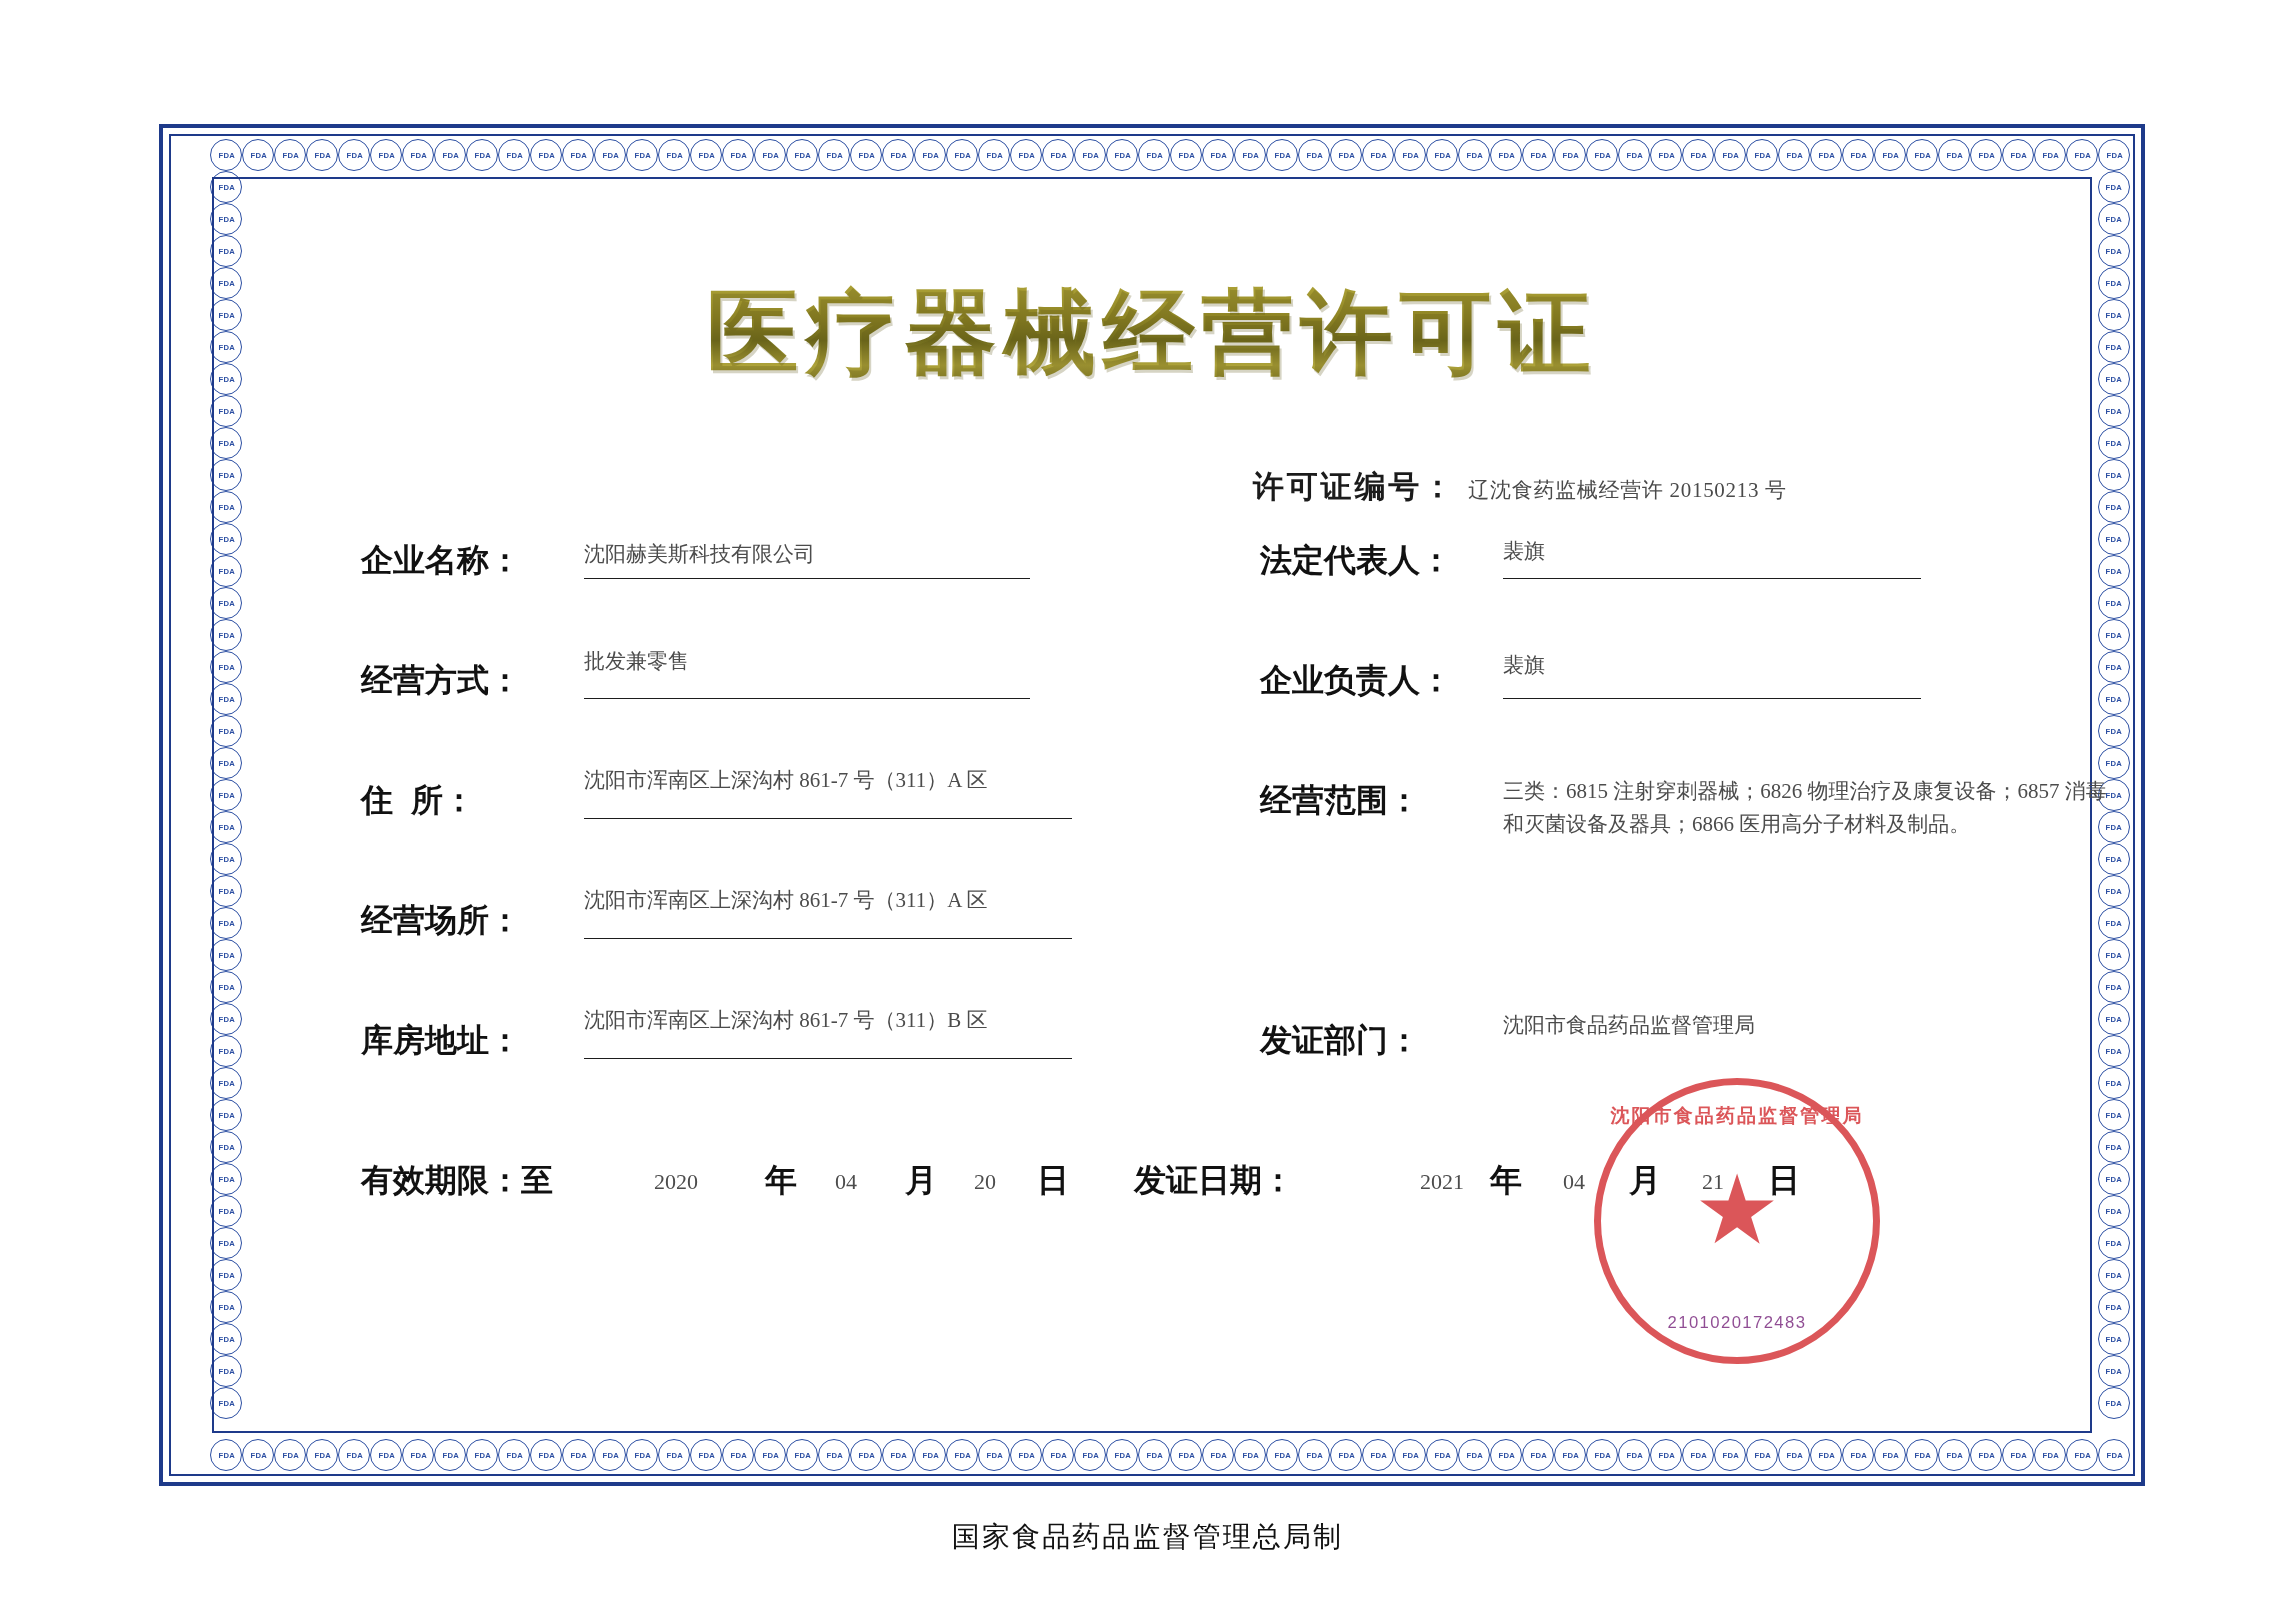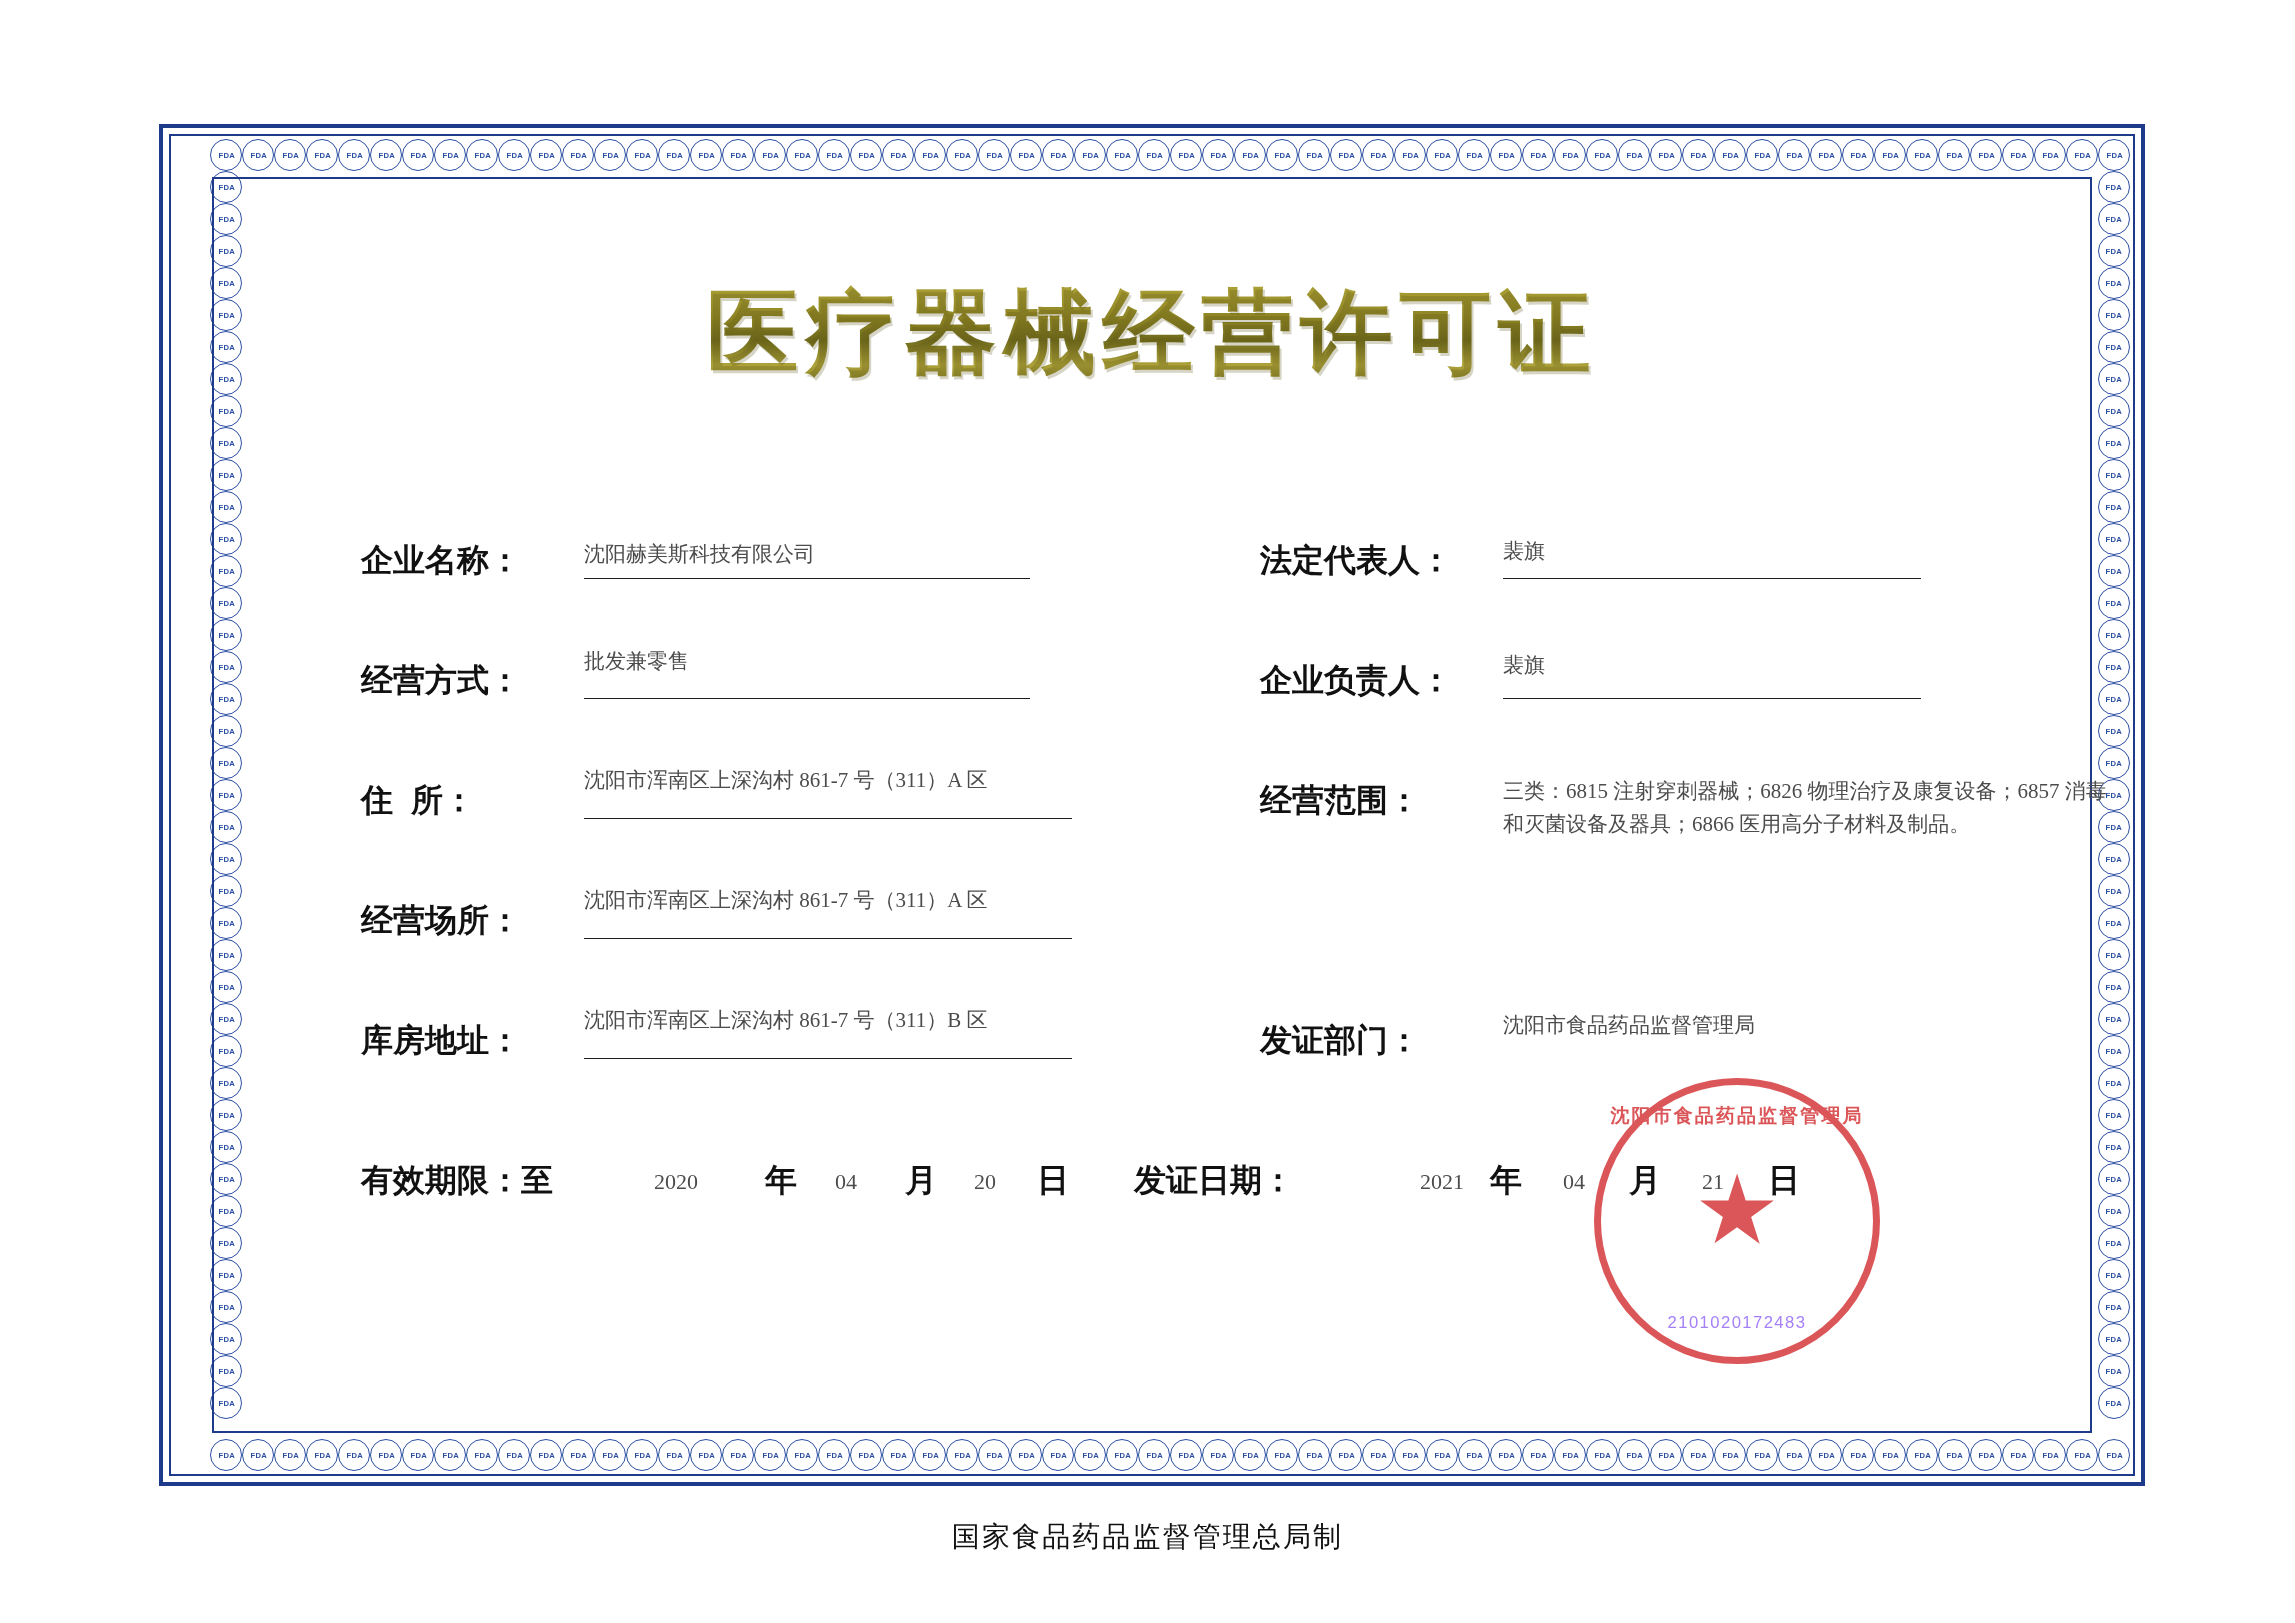--- a/index.html
+++ b/index.html
@@ -248,21 +248,21 @@
     font-size: 19px;
     color: #d2272b;
     letter-spacing: 2.1px;
     font-weight: 700;
   }
   .seal .seal-bottom {
     position: absolute;
     left: 0; right: 0; bottom: 24px;
     text-align: center;
     font-size: 16.7px;
-    color: #8b5cf6;
+    color: #701a75;
     letter-spacing: 1.4px;
     font-family: "Liberation Sans", sans-serif;
   }
 
   
   .footer {
     position: absolute;
     left: 0;
     right: 0;
     top: 1518px;
@@ -892,20 +892,24 @@
         </div>
       </div>
   </div>
 
   <div class="frame-inner2"></div>
 
   <div class="content">
 
     <div class="cert-title">医疗器械经营许可证</div>
 
+    <div class="permit-no">
+      <span class="lbl">许可证编号：</span>
+      <span class="val">辽沈食药监械经营许 20150213 号</span>
+    </div>
 
     <div class="fields">
 
       <div class="row">
         <div class="field col-left">
           <span class="lbl">企业名称：</span>
           <span class="val">沈阳赫美斯科技有限公司</span>
           <div class="rule" style="left:348px; top:43px; width:446px;"></div>
         </div>
         <div class="field col-right">

